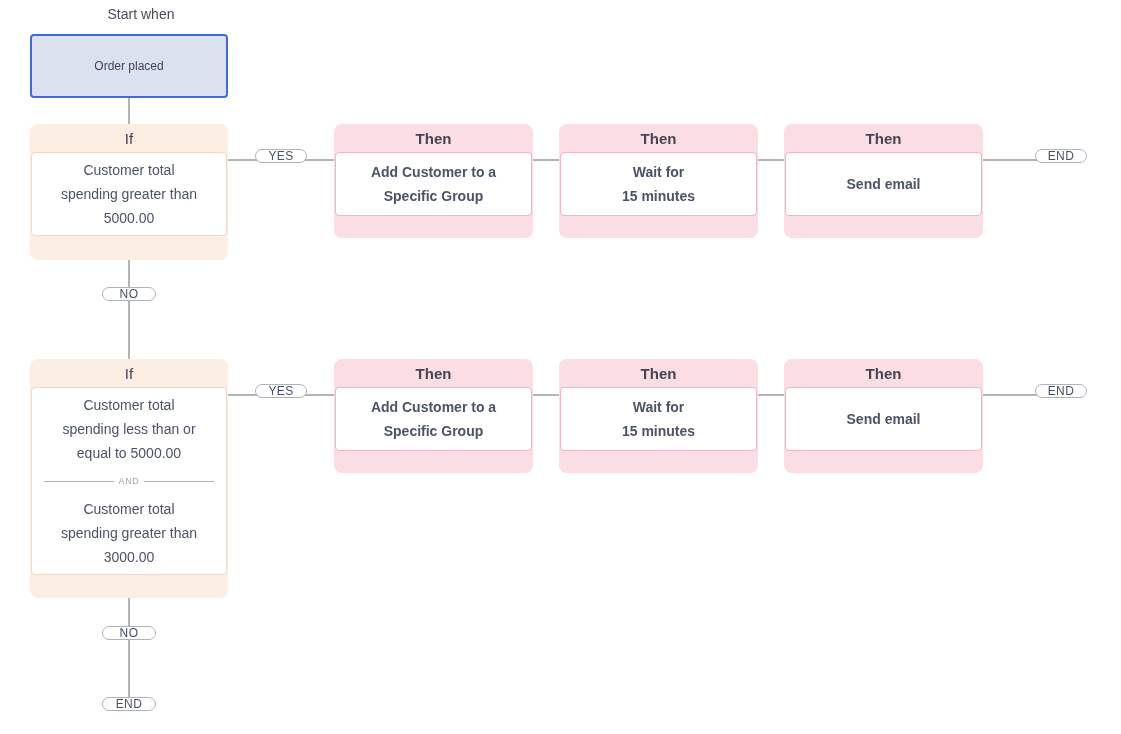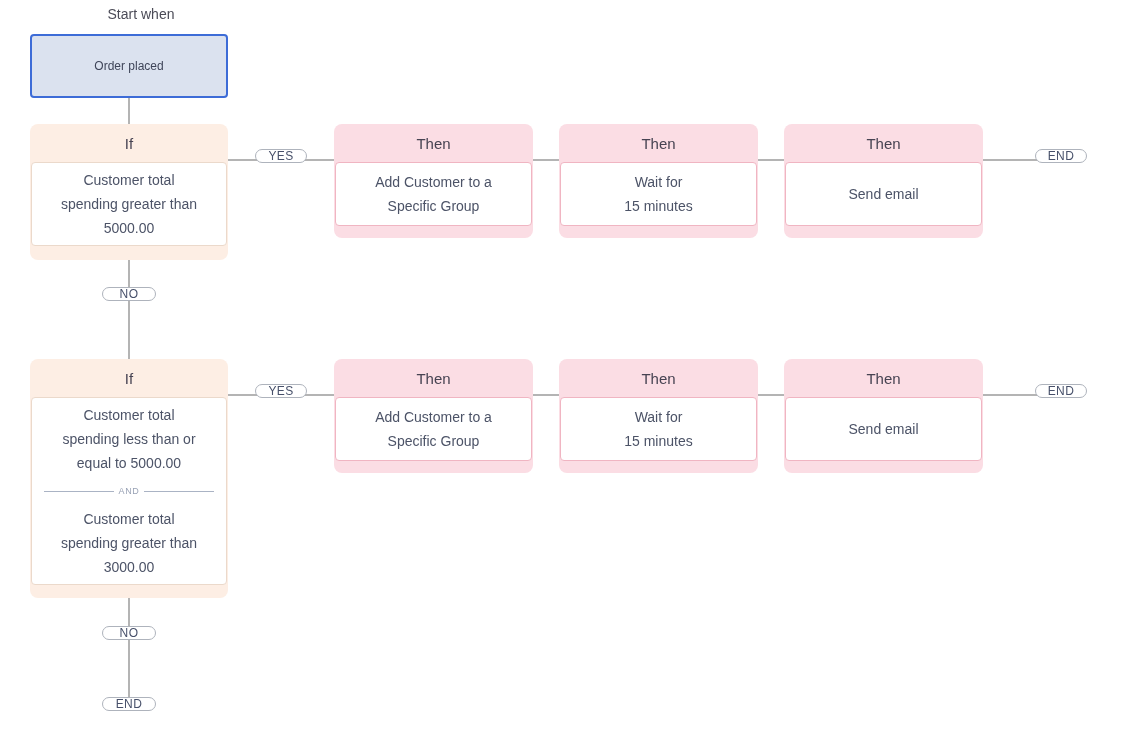--- a/index.html
+++ b/index.html
@@ -23,23 +23,23 @@
   
   .trigger {
     position: absolute; left: 30px; top: 34px; width: 198px; height: 64px;
     background: #dbe2ef; border: 2px solid #3d6cd7; border-radius: 4px;
     display: flex; align-items: center; justify-content: center;
     font-size: 12px; color: #3f4559; z-index: 1; cursor: pointer;
   }
   
   .block { position: absolute; border-radius: 8px; z-index: 1; cursor: pointer; }
   .block.if   { width: 198px; background: #fdeee4; }
-  .block.then { width: 199px; background: #fbdde4; }
+  .block.then { width: 199px; background: #fbdde4; font-weight: bold; }
   .block-header {
-    height: 38px; display: flex; align-items: center; justify-content: center;
+    height: 28px; display: flex; align-items: center; justify-content: center;
     font-size: 15px; color: #474352;
   }
   .card {
     margin: 0 1px; background: #ffffff; border-radius: 4px;
     display: flex; flex-direction: column; align-items: center; justify-content: center;
     text-align: center; font-size: 14px; line-height: 24px; color: #4c5367;
     cursor: pointer;
   }
   .if-card   { border: 1px solid #ebd9cb; }
   .then-card { border: 1px solid #f0b5c2; }

